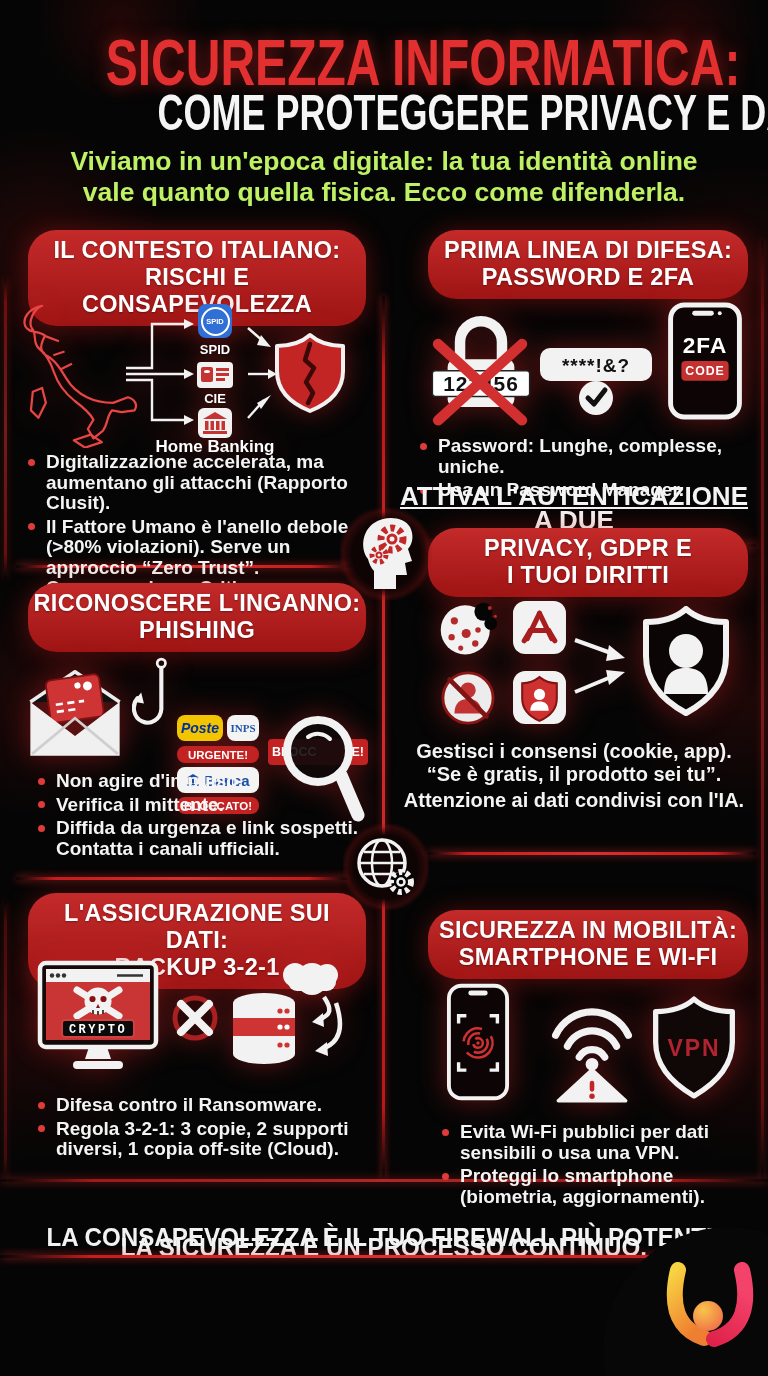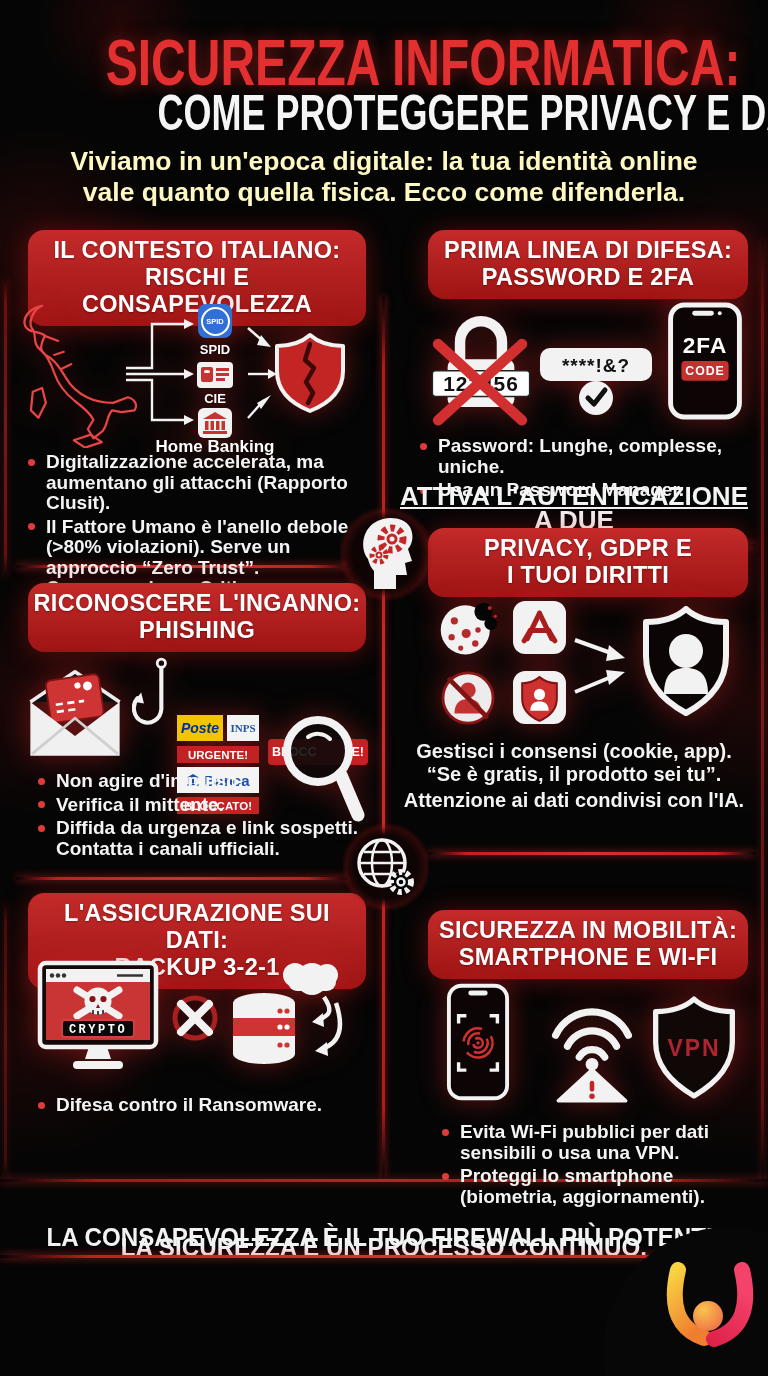--- a/index.html
+++ b/index.html
@@ -18,21 +18,21 @@
       radial-gradient(circle 190px at 40px 1030px, rgba(160,20,20,.16), transparent 70%),
       radial-gradient(circle 190px at 740px 1030px, rgba(160,20,20,.16), transparent 70%),
       radial-gradient(circle 120px at 120px 20px, rgba(120,12,12,.25), transparent 70%),
       radial-gradient(circle 120px at 680px 30px, rgba(120,12,12,.25), transparent 70%);
   }
   .abs{position:absolute;}
   .sec{position:absolute;width:356px;z-index:2;}
   .badge{
     position:absolute;left:12px;width:330px;padding:7px 4px 8px;
     background:linear-gradient(180deg,#c42a2a 0%,#9e1414 100%);
-    border-radius:16px;text-align:center;color:#fff;font-weight:bold;
+    border-radius:28px;text-align:center;color:#fff;font-weight:bold;
     font-size:23.5px;line-height:27px;letter-spacing:.3px;
     box-shadow:0 2px 26px rgba(200,25,25,.40);
     text-shadow:0 1px 2px rgba(0,0,0,.35);
   }
   .sec-r .badge{left:32px;width:312px;}
   .iconzone{position:absolute;left:0;width:356px;filter:drop-shadow(0 0 14px rgba(210,35,35,.45));}
   ul.bullets{position:absolute;left:6px;margin:0;padding:0;list-style:none;width:348px;}
   ul.bullets li{
     position:relative;padding-left:24px;margin-bottom:3px;
     font-size:19px;line-height:20.5px;font-weight:bold;color:#f4f4f4;
@@ -47,34 +47,34 @@
     box-shadow:0 0 8px rgba(225,45,45,.8);}
   .vline{position:absolute;width:3px;border-radius:2px;z-index:1;
     background:linear-gradient(180deg,rgba(190,20,20,0) 0%, #b81818 8%, #d22b2b 50%, #b81818 92%, rgba(190,20,20,0) 100%);
     box-shadow:0 0 7px rgba(225,45,45,.65);}
   .node{
     position:absolute;z-index:3;display:flex;align-items:center;justify-content:center;
     background:radial-gradient(circle, rgba(15,4,4,.98) 0 52%, rgba(150,20,20,.28) 66%, transparent 74%);
   }
   .title-wrap{position:absolute;left:0;width:768px;text-align:center;z-index:2;white-space:nowrap;}
   .cond{display:inline-block;transform-origin:center;}
-  .minibadge{position:absolute;display:flex;align-items:center;justify-content:center;font-weight:bold;border-radius:0;}
+  .minibadge{position:absolute;display:flex;align-items:center;justify-content:center;font-weight:bold;border-radius:8px;}
   .iconlabel{position:absolute;text-align:center;font-weight:bold;color:#fff;}
   .footer-line{position:absolute;left:0;width:768px;text-align:center;font-weight:bold;color:#f2f2f2;z-index:2;white-space:nowrap;}
 </style>
 </head>
 <body>
 
 <div class="title-wrap" style="top:26px;">
   <span class="cond" style="transform:scaleX(.75);font-size:64px;font-weight:bold;color:#e23030;text-shadow:0 0 20px rgba(225,40,40,.55);">SICUREZZA INFORMATICA:</span>
 </div>
 <div class="title-wrap" style="top:84px;">
   <span class="cond" style="transform:scaleX(.72);font-size:50px;font-weight:bold;color:#f5f5f5;">COME PROTEGGERE PRIVACY E DATI ONLINE</span>
 </div>
-<div class="title-wrap" style="top:146px;font-size:26.5px;font-weight:bold;color:#fef9c3;">
+<div class="title-wrap" style="top:146px;font-size:26.5px;font-weight:bold;color:#bef264;">
   <div>Viviamo in un'epoca digitale: la tua identità online</div>
   <div>vale quanto quella fisica. Ecco come difenderla.</div>
 </div>
 
 <div class="vline" style="left:382px;top:296px;height:882px;"></div>
 <div class="vline" style="left:4px;top:278px;height:300px;opacity:.55;"></div>
 <div class="vline" style="left:4px;top:900px;height:280px;opacity:.35;"></div>
 <div class="vline" style="left:761px;top:240px;height:940px;opacity:.5;"></div>
 
 <div class="line-red" style="left:16px;top:565px;width:336px;"></div>
@@ -398,20 +398,21 @@
         <path d="M108,48 C116,72 112,88 94,94"></path>
       </g>
       <g fill="#f2f2f2">
         <polygon points="95,58 84,67 96,72"></polygon>
         <polygon points="99,87 87,96 100,101"></polygon>
       </g>
     </svg>
   </div>
   <ul class="bullets" style="top:202px;left:16px;width:338px;">
     <li>Difesa contro il Ransomware.</li>
+    <li>Regola 3-2-1: 3 copie, 2 supporti diversi, 1 copia off-site (Cloud).</li>
   </ul>
 </section>
 
 <section class="sec sec-r" style="left:396px;top:910px;height:310px;">
   <div class="badge">
     <div>SICUREZZA IN MOBILITÀ:</div>
     <div>SMARTPHONE E WI-FI</div>
   </div>
   <div class="iconzone" style="top:72px;height:130px;">
     <svg class="abs" style="left:50px;top:0px;" width="64" height="120" viewBox="0 0 66 122">

